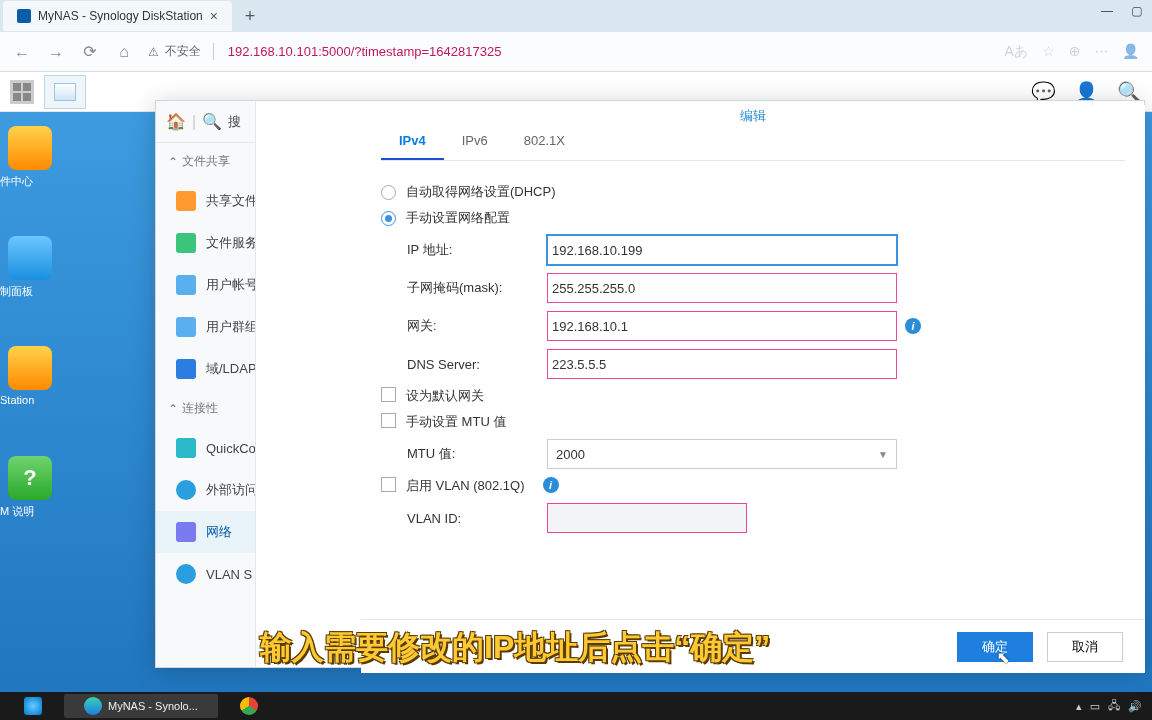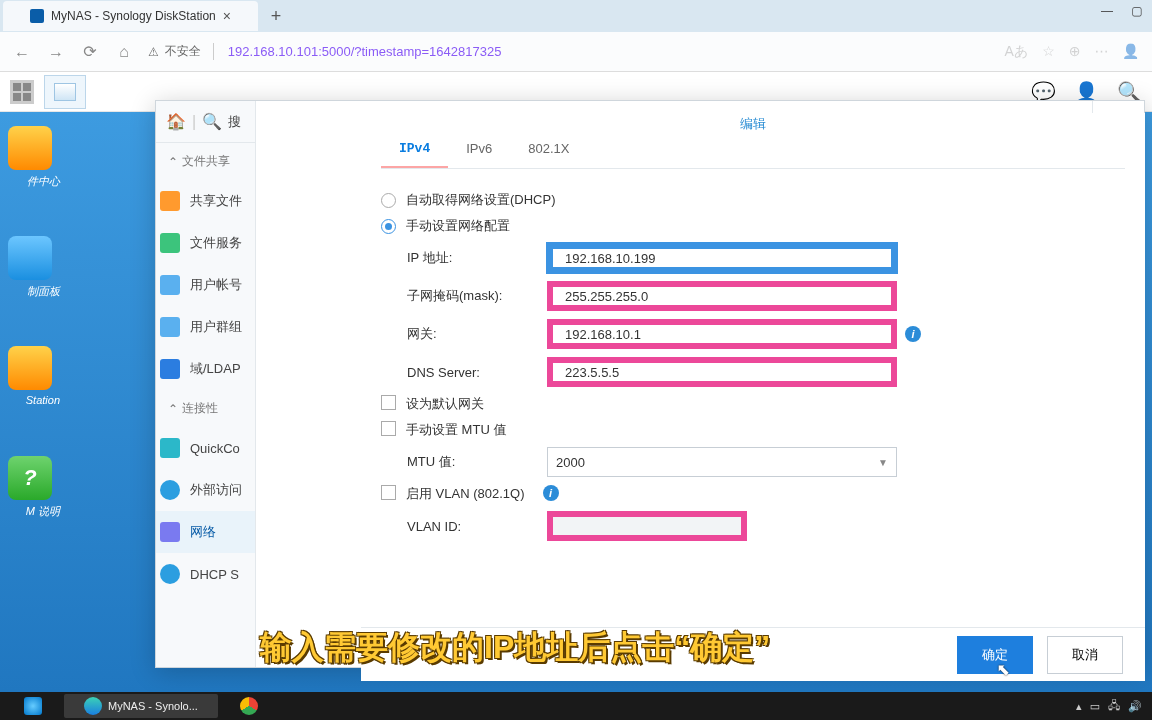--- a/index.html
+++ b/index.html
@@ -1,90 +1,90 @@
 <!DOCTYPE html>
 <html><head>
 <meta charset="utf-8">
 <style>
 * { margin: 0; padding: 0; box-sizing: border-box; font-family: "Microsoft YaHei", Arial, sans-serif; }
 body { width: 1152px; height: 720px; overflow: hidden; background: #2a8dd4; position: relative; }
 
 
 .browser-tabs { height: 32px; background: #d9e7f1; display: flex; align-items: center; }
-.tab { height: 30px; background: #f5f8fb; display: flex; align-items: center; padding: 0 27px; gap: 7px; border-radius: 4px 4px 0 0; margin-left: 3px; min-width: 205px; }
+.tab { height: 30px; background: #f5f8fb; display: flex; align-items: center; padding: 0 14px; gap: 7px; border-radius: 4px 4px 0 0; margin-left: 3px; min-width: 205px; }
 .tab-icon { width: 14px; height: 14px; background: #0a5da8; border-radius: 2px; }
 .tab-title { font-size: 12px; color: #333; flex: 1; }
 .tab-close { font-size: 14px; color: #555; cursor: pointer; }
 .new-tab { width: 28px; height: 28px; display: flex; align-items: center; justify-content: center; font-size: 18px; color: #555; margin-left: 4px; cursor: pointer; }
 
 .browser-bar { height: 40px; background: #fbfcfd; display: flex; align-items: center; padding: 0 12px; gap: 14px; border-bottom: 1px solid #ddd; }
 .nav-btn { width: 20px; height: 20px; color: #888; font-size: 16px; cursor: pointer; display: flex; align-items: center; justify-content: center; }
 .addr-security { display: flex; align-items: center; gap: 6px; font-size: 12px; color: #666; border-right: 1px solid #ccc; padding-right: 12px; }
-.addr-url { font-size: 13px; color: #8b5cf6; flex: 1; }
+.addr-url { font-size: 13px; color: #be185d; flex: 1; }
 .right-icons { display: flex; gap: 14px; color: #aaa; font-size: 14px; opacity: .5; }
 
 
 .dsm-topbar { height: 40px; background: #fff; display: flex; align-items: center; padding: 0 10px; border-bottom: 1px solid #e7e7e7; }
 .dsm-appicon { width: 24px; height: 24px; background: #ddd; margin-right: 10px; }
 .dsm-tabbtn { width: 42px; height: 34px; border: 1px solid #bcd6ea; background: #eef6fc; margin-right: 4px; display:flex; align-items:center; justify-content:center; }
 .dsm-right { margin-left: auto; display: flex; gap: 18px; font-size: 20px; color: #666; }
 
 
 .desktop { position: absolute; top: 112px; left: 0; right: 0; bottom: 28px; background: linear-gradient(#3d9be0,#2077c0); }
-.desktop-icon { position: absolute; width: 60px; text-align: right; color: #fff; font-size: 11px; font-style: italic; }
+.desktop-icon { position: absolute; width: 60px; text-align: left; color: #fff; font-size: 11px; }
 .desktop-icon .ico { width: 44px; height: 44px; margin: 0 auto 4px; border-radius: 8px; }
 
 
 .panel-window { position: absolute; top: 100px; left: 155px; width: 990px; height: 568px; background: #fff; border: 1px solid #cfd6dc; box-shadow: 0 4px 24px rgba(0,0,0,.2); display: flex; }
 .panel-sidebar { width: 100px; background: #f7f9fb; border-right: 1px solid #e3e8ec; overflow: hidden; }
 .panel-top { height: 42px; border-bottom: 1px solid #e3e8ec; display: flex; align-items: center; padding-left: 10px; gap: 6px; }
 .panel-top .home { width:20px; height:20px; color:#888; }
 .panel-top .search { font-size: 13px; color: #444; }
 .sidebar-section { padding: 10px 12px; font-size: 12px; color: #777; display:flex; align-items:center; gap:4px; }
-.sidebar-item { height: 42px; display: flex; align-items: center; padding-left: 4px; gap: 10px; font-size: 13px; color: #444; cursor:pointer; white-space:nowrap; overflow:hidden; }
+.sidebar-item { height: 42px; display: flex; align-items: center; padding-left: 20px; gap: 10px; font-size: 13px; color: #444; cursor:pointer; white-space:nowrap; overflow:hidden; }
 .sidebar-item.active { background: #e9f3fa; color: #0a5da8; }
 .sidebar-item .sico { width: 20px; height: 20px; border-radius: 3px; flex-shrink:0; }
 
 .panel-body { flex: 1; position: relative; }
 
 
 .right-strip { position: absolute; right: 0; top: 0; bottom: 0; width: 52px; background: #fff; border-left:1px solid #e3e8ec; }
 .right-strip .chev { position:absolute; right:14px; color:#5a9cd6; font-size:15px; }
 .right-strip .chev.up { top: 118px; }
 .right-strip .chev.d1 { top: 318px; }
 .right-strip .chev.d2 { top: 360px; }
 
 
-.modal { position: absolute; top: 12px; left: 105px; width: 784px; height: 568px; background: #fff; }
+.modal { position: absolute; top: 4px; left: 105px; width: 784px; height: 568px; background: #fff; }
 .modal-title { text-align:center; font-size:13px; color:#2a8dd4; padding-top:2px; height:18px; }
 .modal-tabs { display: flex; border-bottom: 1px solid #e3e8ec; margin: 0 20px; }
 .modal-tab { padding: 10px 18px; font-size: 13px; color: #666; cursor:pointer; }
-.modal-tab.active { color: #0a7de0; border-bottom: 2px solid #fca5a5; font-weight: bold; font-family: Liberation Mono, monospace; }
+.modal-tab.active { color: #0a7de0; border-bottom: 2px solid #1d4ed8; font-weight: bold; }
 
 .modal-content { padding: 14px 20px; font-size: 13px; color: #333; }
 .radio-row { display: flex; align-items: center; gap: 10px; margin: 8px 0; }
 .radio { width: 15px; height: 15px; border: 1px solid #aaa; border-radius: 50%; display:inline-flex; align-items:center; justify-content:center; }
 .radio.sel { border-color: #3b93e2; }
 .radio.sel::after { content:''; width:7px; height:7px; background:#3b93e2; border-radius:50%; }
 
 .form-row { display: flex; align-items: center; margin: 8px 0 8px 26px; }
 .form-label { width: 140px; font-size: 13px; color: #333; }
-.form-input { width: 350px; height: 30px; border: 6px solid #ec4899; padding: 0 12px; font-size: 13px; color: #333; background:#fff; }
+.form-input { width: 350px; height: 30px; border: 1px solid #ec4899; padding: 0 4px; font-size: 13px; color: #333; background:#fff; }
 .form-input.focus { border-color: #3b93e2; box-shadow: 0 0 0 1px #3b93e2; }
 .form-input.disabled { background: #f2f4f6; color:#aaa; }
 .info-icon { width:16px; height:16px; background:#2b8cd8; color:#fff; border-radius:50%; font-size:11px; display:inline-flex; align-items:center; justify-content:center; margin-left:8px; font-style:italic; font-weight:bold; }
 
 .check-row { display:flex; align-items:flex-start; gap:10px; margin:8px 0 8px 0; }
 .checkbox { width:15px; height:15px; border:1px solid #aaa; }
 
 .select { width:350px; height:30px; border:1px solid #c7ced5; padding:0 8px; display:flex; align-items:center; justify-content:space-between; font-size:13px; color:#333; }
 .select .arrow { color:#888; font-size:10px; }
 
 .modal-footer { position:absolute; bottom:0; left:0; right:0; height:54px; border-top:1px solid #e3e8ec; display:flex; justify-content:flex-end; align-items:center; gap:14px; padding-right:22px; }
-.btn { min-width:76px; height:38px; border:1px solid #c7ced5; background:#fff; font-size:13px; display:flex; align-items:center; justify-content:center; cursor:pointer; position:relative; }
+.btn { min-width:76px; height:30px; border:1px solid #c7ced5; background:#fff; font-size:13px; display:flex; align-items:center; justify-content:center; cursor:pointer; position:relative; }
 .btn.primary { background:#1e7fde; border-color:#1e7fde; color:#fff; }
 .cursor { position:absolute; font-size:16px; color:#fff; text-shadow:0 0 2px #000; }
 
 
 .subtitle { position:absolute; bottom:50px; left:260px; font-size:32px; font-weight:bold; color:#ffc933; text-shadow: 2px 2px 0 #5a3b00, -1px -1px 0 #5a3b00, 1px -1px 0 #5a3b00, -1px 1px 0 #5a3b00; z-index:1000; }
 
 
 .taskbar { position:absolute; bottom:0; left:0; right:0; height:28px; background:#1a1a1a; display:flex; align-items:center; padding:0 4px; gap:2px; }
 .task-item { height:24px; padding:0 20px; display:flex; align-items:center; gap:6px; font-size:11px; color:#eee; }
 .task-item.active { background:#3a3a3a; border-radius:2px; }
@@ -208,21 +208,21 @@
     <div class="sidebar-item">
         <span class="sico" style="background:#2b9ee0;border-radius:50%"></span>
         <span>外部访问</span>
       </div>
     <div class="sidebar-item active">
         <span class="sico" style="background:#7a7af0"></span>
         <span>网络</span>
       </div>
     <div class="sidebar-item">
         <span class="sico" style="background:#2b9ee0;border-radius:50%"></span>
-        <span>DHCP S</span>
+        <span>VLAN S</span>
       </div>
   </div>
 
   <div class="panel-body">
     <div class="right-strip">
       <span class="chev up">⌃</span>
       <span class="chev d1">⌄</span>
       <span class="chev d2">⌄</span>
     </div>
 

